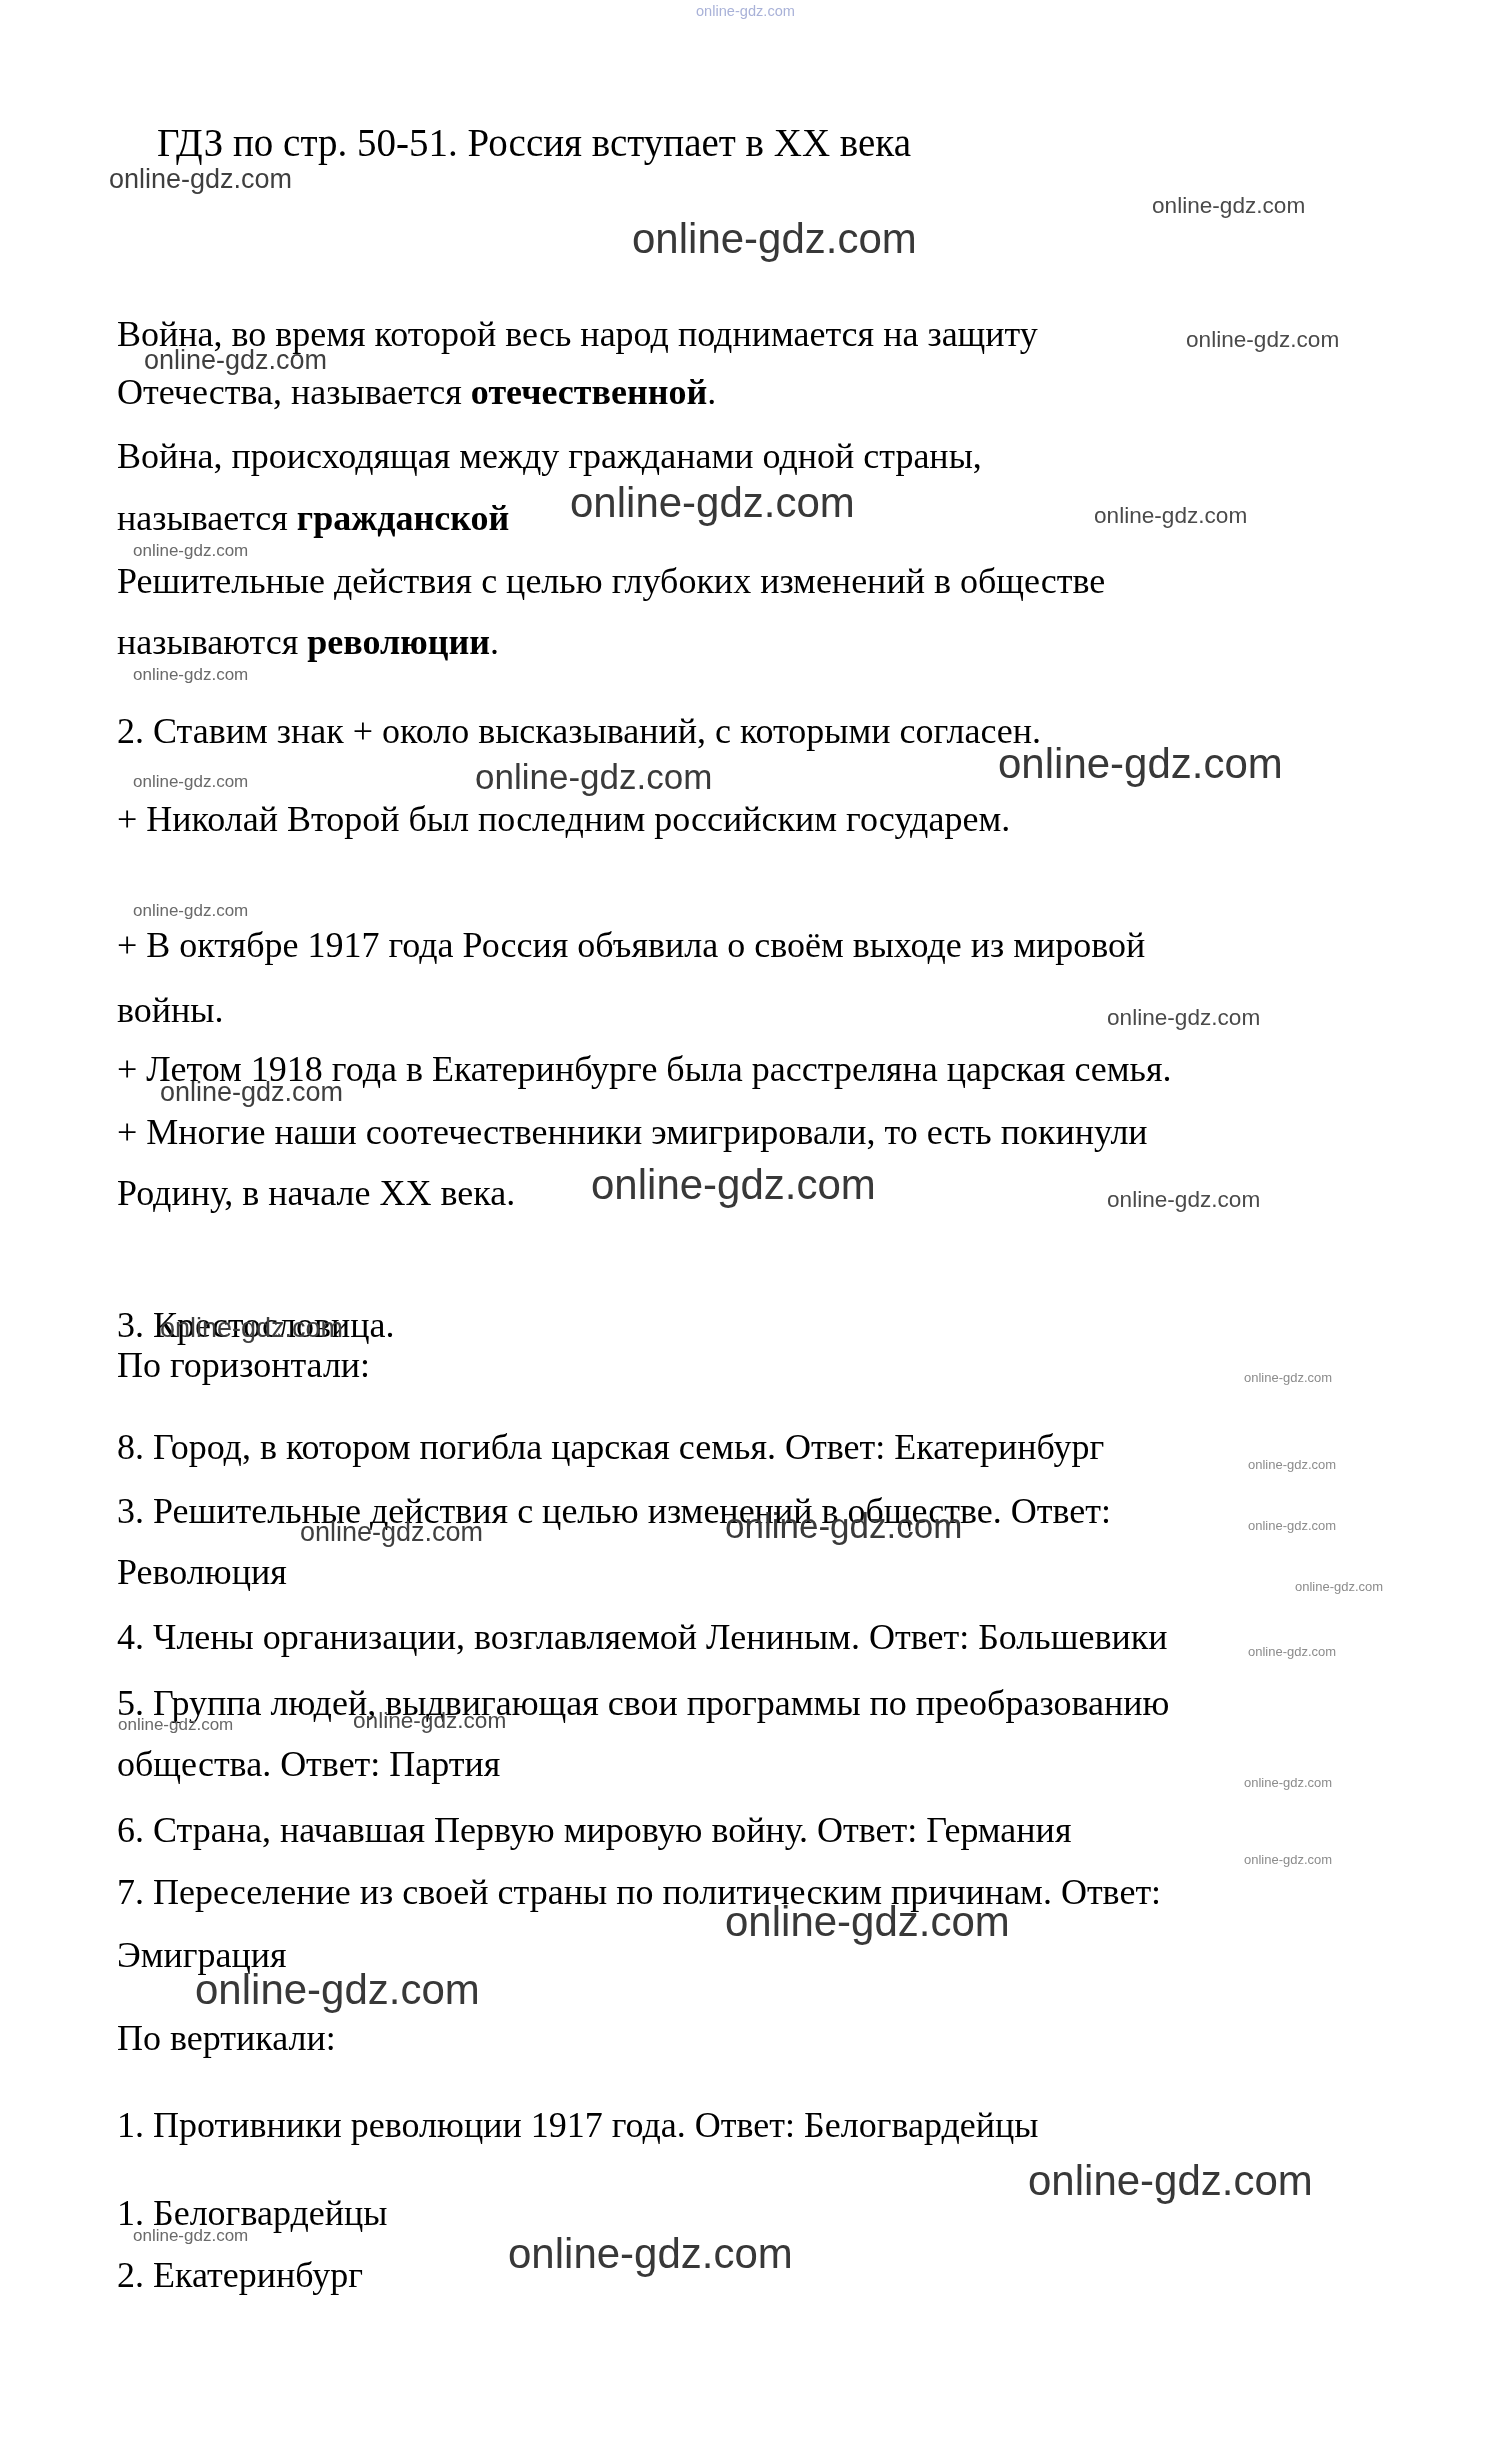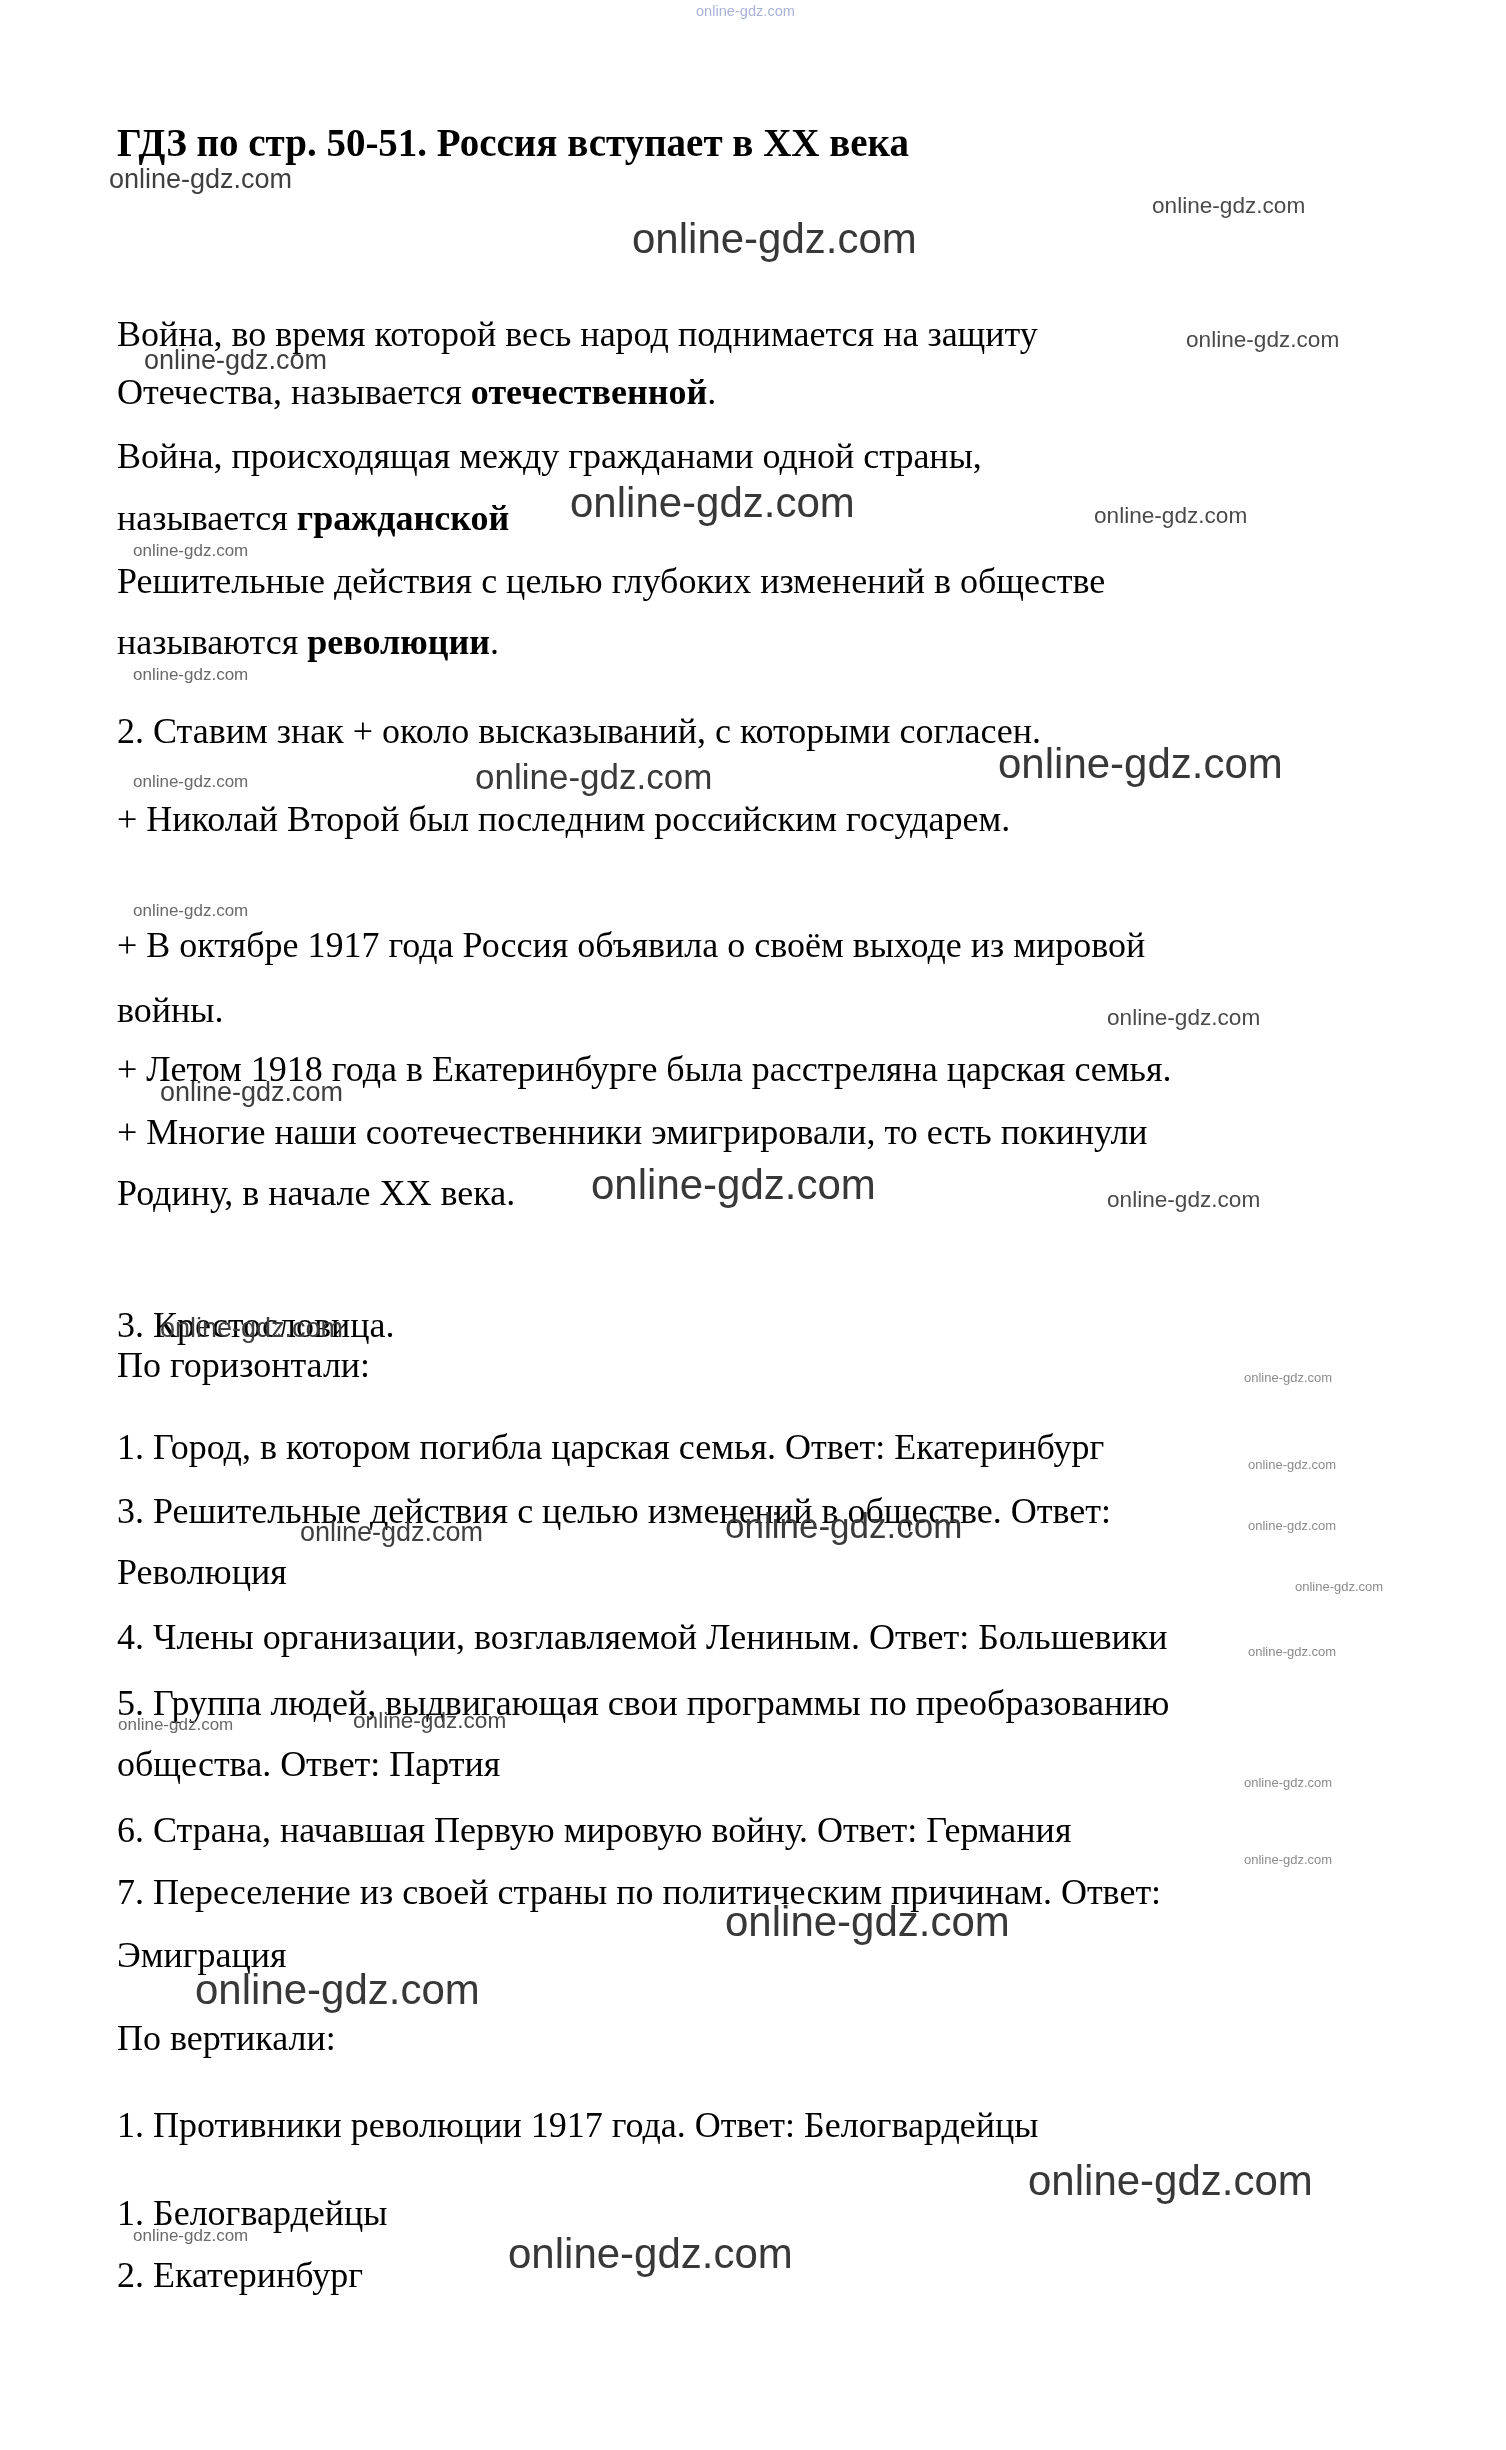--- a/index.html
+++ b/index.html
@@ -13,21 +13,22 @@
     overflow: hidden;
   }
   .line {
     position: absolute;
     font-size: 36px;
     white-space: nowrap;
     line-height: 1.1;
   }
   .title {
     font-size: 39px;
-    font-weight: bold;
+    font-weight: normal;
+    margin-left: 40px;
   }
   .b { font-weight: bold; }
   .wm {
     position: absolute;
     font-family: "Liberation Sans", sans-serif;
     color: #3f3f3f;
     white-space: nowrap;
     line-height: 1;
   }
   .wm-top { font-size: 14.6px; color: #a9b2d8; }
@@ -61,21 +62,21 @@
   <div class="line" style="left:117px; top:926px">+ В октябре 1917 года Россия объявила о своём выходе из мировой</div>
   <div class="line" style="left:117px; top:991px">войны.</div>
   <div class="line" style="left:117px; top:1050px">+ Летом 1918 года в Екатеринбурге была расстреляна царская семья.</div>
   <div class="line" style="left:117px; top:1113px">+ Многие наши соотечественники эмигрировали, то есть покинули</div>
   <div class="line" style="left:117px; top:1174px">Родину, в начале ХХ века.</div>
 
   <div class="line" style="left:117px; top:1306px">3. Крестословица.</div>
 
   <div class="line" style="left:117px; top:1346px">По горизонтали:</div>
 
-  <div class="line" style="left:117px; top:1428px">1. Город, в котором погибла царская семья. Ответ: Екатеринбург</div>
+  <div class="line" style="left:117px; top:1428px">8. Город, в котором погибла царская семья. Ответ: Екатеринбург</div>
   <div class="line" style="left:117px; top:1492px">3. Решительные действия с целью изменений в обществе. Ответ:</div>
   <div class="line" style="left:117px; top:1553px">Революция</div>
   <div class="line" style="left:117px; top:1618px">4. Члены организации, возглавляемой Лениным. Ответ: Большевики</div>
   <div class="line" style="left:117px; top:1684px">5. Группа людей, выдвигающая свои программы по преобразованию</div>
   <div class="line" style="left:117px; top:1745px">общества. Ответ: Партия</div>
   <div class="line" style="left:117px; top:1811px">6. Страна, начавшая Первую мировую войну. Ответ: Германия</div>
   <div class="line" style="left:117px; top:1873px">7. Переселение из своей страны по политическим причинам. Ответ:</div>
   <div class="line" style="left:117px; top:1936px">Эмиграция</div>
 
   <div class="line" style="left:117px; top:2019px">По вертикали:</div>

